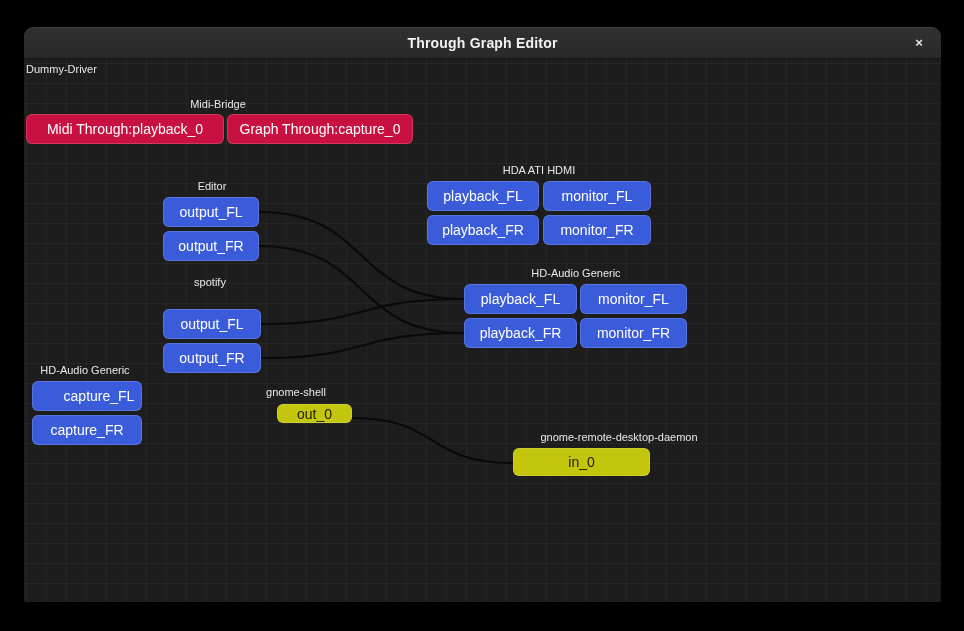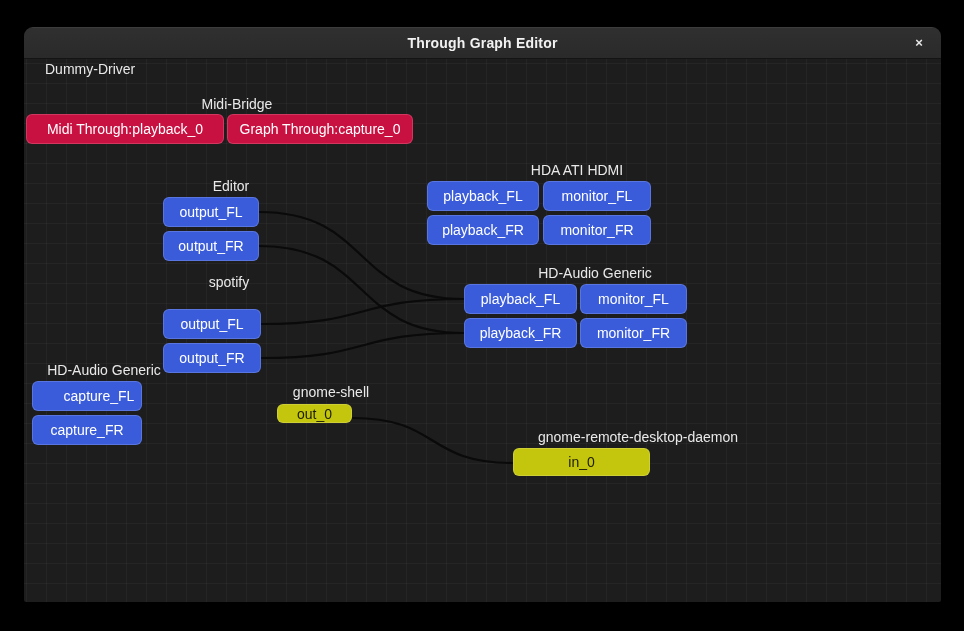--- a/index.html
+++ b/index.html
@@ -73,24 +73,23 @@
   #nodes-layer {
     position: absolute;
     inset: 0;
   }
   .node { position: absolute; inset: 0; pointer-events: none; }
   .node > * { pointer-events: auto; }
   .node-title {
     position: absolute;
     transform: translateX(-50%);
     color: #e9e9e9;
-    font-size: 14px;
+    font-size: 11px;
     white-space: nowrap;
     line-height: 15px;
-    margin-left: 19px;
   }
   .node-title.left { transform: none; }
   .port {
     position: absolute;
     box-sizing: border-box;
     display: flex;
     align-items: center;
     justify-content: center;
     border-radius: 6px;
     font-size: 14px;
@@ -127,21 +126,21 @@
           <div class="node-title" style="left: 194px; top: 38px;">Midi-Bridge</div>
           <div class="port midi" style="left: 2px; top: 55px; width: 198px; height: 30px;">Midi Through:playback_0</div>
           <div class="port midi" style="left: 203px; top: 55px; width: 186px; height: 30px;">Graph Through:capture_0</div>
         </div>
         <div class="node">
           <div class="node-title" style="left: 188px; top: 120px;">Editor</div>
           <div class="port audio" style="left: 139px; top: 138px; width: 96px; height: 30px;">output_FL</div>
           <div class="port audio" style="left: 139px; top: 172px; width: 96px; height: 30px;">output_FR</div>
         </div>
         <div class="node">
-          <div class="node-title" style="left: 534px; top: 104px;">HDA ATI HDMI</div>
+          <div class="node-title" style="left: 515px; top: 104px;">HDA ATI HDMI</div>
           <div class="port audio" style="left: 403px; top: 122px; width: 112px; height: 30px;">playback_FL</div>
           <div class="port audio" style="left: 519px; top: 122px; width: 108px; height: 30px;">monitor_FL</div>
           <div class="port audio" style="left: 403px; top: 156px; width: 112px; height: 30px;">playback_FR</div>
           <div class="port audio" style="left: 519px; top: 156px; width: 108px; height: 30px;">monitor_FR</div>
         </div>
         <div class="node">
           <div class="node-title" style="left: 552px; top: 207px;">HD-Audio Generic</div>
           <div class="port audio" style="left: 440px; top: 225px; width: 113px; height: 30px;">playback_FL</div>
           <div class="port audio" style="left: 556px; top: 225px; width: 107px; height: 30px;">monitor_FL</div>
           <div class="port audio" style="left: 440px; top: 259px; width: 113px; height: 30px;">playback_FR</div>
@@ -151,21 +150,21 @@
           <div class="node-title" style="left: 186px; top: 216px;">spotify</div>
           <div class="port audio" style="left: 139px; top: 250px; width: 98px; height: 30px;">output_FL</div>
           <div class="port audio" style="left: 139px; top: 284px; width: 98px; height: 30px;">output_FR</div>
         </div>
         <div class="node">
           <div class="node-title" style="left: 61px; top: 304px;">HD-Audio Generic</div>
           <div class="port audio" style="left: 8px; top: 322px; width: 110px; height: 30px; padding-left: 24px;">capture_FL</div>
           <div class="port audio" style="left: 8px; top: 356px; width: 110px; height: 30px;">capture_FR</div>
         </div>
         <div class="node">
-          <div class="node-title" style="left: 288px; top: 326px;">gnome-shell</div>
+          <div class="node-title" style="left: 272px; top: 326px;">gnome-shell</div>
           <div class="port video" style="left: 253px; top: 345px; width: 75px; height: 19px;">out_0</div>
         </div>
         <div class="node">
           <div class="node-title" style="left: 595px; top: 371px;">gnome-remote-desktop-daemon</div>
           <div class="port video" style="left: 489px; top: 389px; width: 137px; height: 28px;">in_0</div>
         </div>
       </div>
   </div>
 </div>
 

